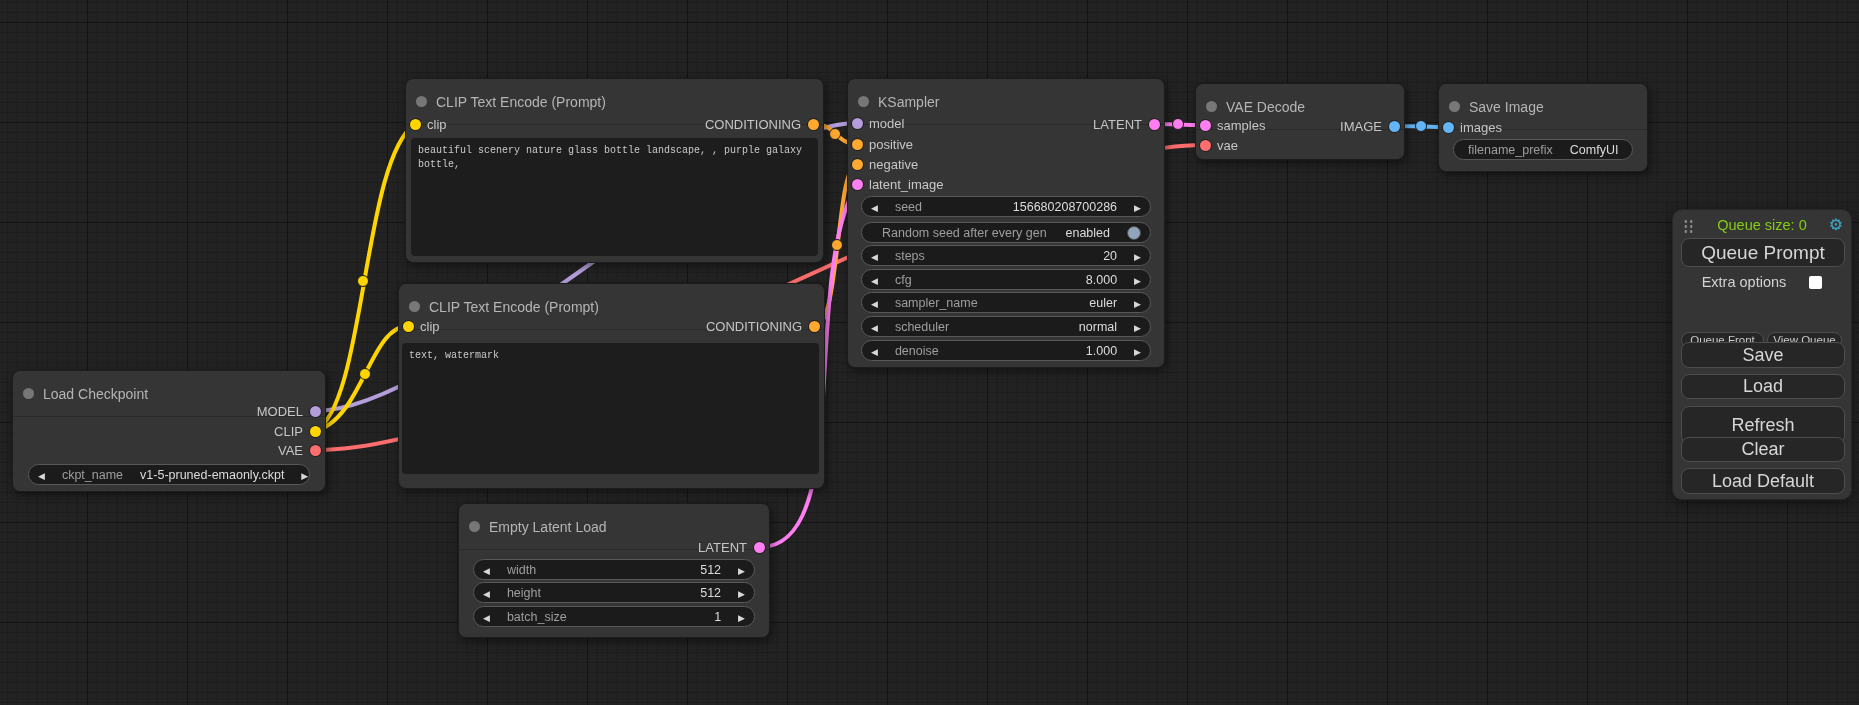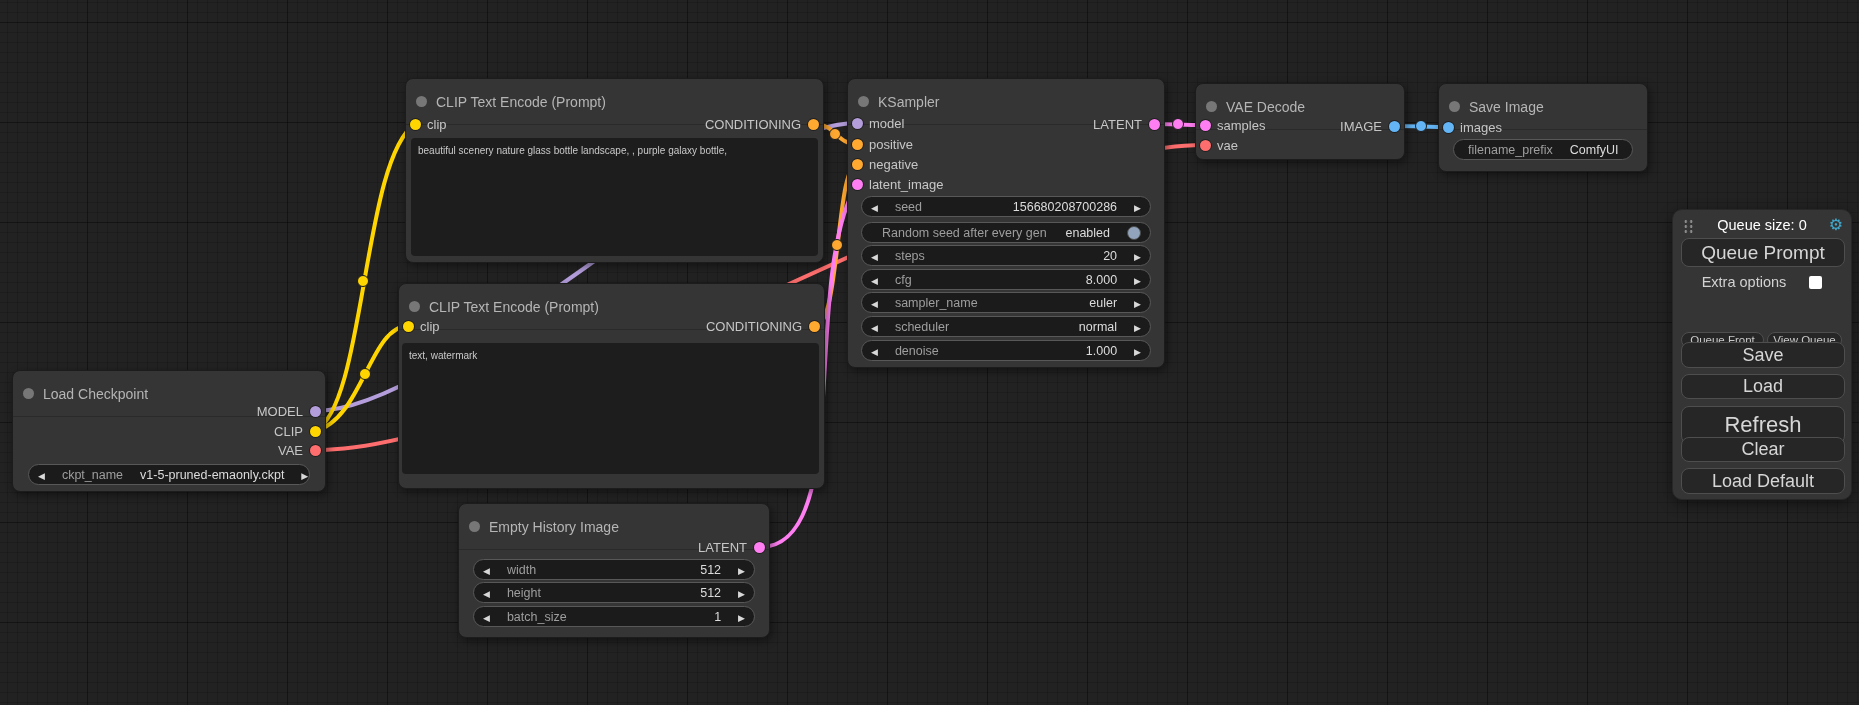--- a/index.html
+++ b/index.html
@@ -24,26 +24,26 @@
   .plabel{position:absolute;font-size:13px;color:#c6c6c6;line-height:13px;white-space:nowrap;}
   .plabel.out{text-align:right;}
   .widget{position:absolute;height:21px;background:#1b1b1b;border:1px solid #585858;border-radius:11px;
           display:flex;align-items:center;font-size:12.5px;color:#9e9e9e;box-sizing:border-box;
           padding:0 9px;gap:17px;white-space:nowrap;}
   .widget .val{margin-left:auto;color:#dcdcdc;}
   .arrL::before{content:"◀";font-size:9px;color:#d8d8d8;line-height:1;}
   .arrR::before{content:"▶";font-size:9px;color:#d8d8d8;line-height:1;}
   .toggle{width:14px;height:14px;border-radius:50%;background:#92a4bb;border:1px solid #4a4a4a;flex:none;box-sizing:border-box;}
   .textbox{position:absolute;background:#1d1d1d;border-radius:4px;color:#c9c9c9;
-           font-family:Liberation Sans, sans-serif;font-size:10px;line-height:14px;
+           font-family:Liberation Mono, monospace;font-size:10px;line-height:14px;
            padding:6px 7px;box-sizing:border-box;white-space:pre-wrap;word-break:break-word;overflow:hidden;}
   .qpanel{position:absolute;left:1672px;top:209px;width:180px;height:291px;background:#353535;
           border:1px solid #272727;border-radius:10px;z-index:4;box-shadow:0 4px 14px rgba(0,0,0,.45);box-sizing:border-box;}
   .qheader{position:absolute;left:0;right:0;top:6px;height:18px;display:flex;align-items:center;}
-  .qsize{flex:1;text-align:center;color:#ffffff;font-size:14.5px;}
+  .qsize{flex:1;text-align:center;color:#84cc16;font-size:14.5px;}
   .draghandle{position:absolute;left:10px;top:3px;width:11px;height:14px;
               background-image:radial-gradient(#8b8b8b 1.3px, transparent 1.4px);background-size:5.5px 5px;}
   .gear{position:absolute;right:8px;top:0px;font-size:16px;color:var(--c-accent_gear,#41a8cc);line-height:18px;}
   .qbtn{position:absolute;left:8px;width:164px;background:#262626;border:1px solid #4e4e4e;border-radius:8px;
         color:#d6d6d6;display:flex;align-items:center;justify-content:center;box-sizing:border-box;}
   .qpill{position:absolute;background:#262626;border:1px solid #4e4e4e;border-radius:9px;color:#c9c9c9;
          font-size:11.5px;display:flex;align-items:center;justify-content:center;box-sizing:border-box;height:16px;margin-top:38px;}
   .extra{position:absolute;left:0;right:0;top:63px;height:18px;display:flex;align-items:center;justify-content:center;
          gap:23px;color:#d2d2d2;font-size:14.5px;}
   .checkbox{width:13px;height:13px;background:#fff;border-radius:2px;flex:none;}
@@ -169,21 +169,21 @@
       <span class="arrL"></span>
       <span>denoise</span>
       <span class="val">1.000</span>
       <span class="arrR"></span>
     </div>
   </div>
 
   <div class="node" style="left:458px;top:503px;width:312px;height:135px">
     <div class="ntitle">
       <span class="tdot"></span>
-      <span>Empty History Image</span>
+      <span>Empty Latent Load</span>
     </div>
     <span class="plabel out" style="right:22px;top:37px">LATENT</span>
     <span class="port" style="right:4px;top:38px;background:var(--c-latent)"></span>
     <div class="widget" style="left:14px;right:14px;top:55px">
       <span class="arrL"></span>
       <span>width</span>
       <span class="val">512</span>
       <span class="arrR"></span>
     </div>
     <div class="widget" style="left:14px;right:14px;top:78px">
@@ -235,18 +235,18 @@
     <div class="qbtn" style="top:28px;height:29px;font-size:19px">Queue Prompt</div>
     <div class="extra">
       <span>Extra options</span>
       <span class="checkbox"></span>
     </div>
     <div class="qpill" style="left:8px;top:84px;width:83px">Queue Front</div>
     <div class="qpill" style="left:94px;top:84px;width:75px">View Queue</div>
     <div class="qpill" style="left:50px;top:103px;width:80px">View History</div>
     <div class="qbtn" style="top:132px;height:26px;font-size:18px">Save</div>
     <div class="qbtn" style="top:164px;height:25px;font-size:18px">Load</div>
-    <div class="qbtn" style="top:196px;height:38px;font-size:22px">Refresh</div>
+    <div class="qbtn" style="top:196px;height:38px;font-size:18px">Refresh</div>
     <div class="qbtn" style="top:227px;height:25px;font-size:18px">Clear</div>
     <div class="qbtn" style="top:258px;height:26px;font-size:18px">Load Default</div>
   </div>
 
 </div>
 
 </body></html>

